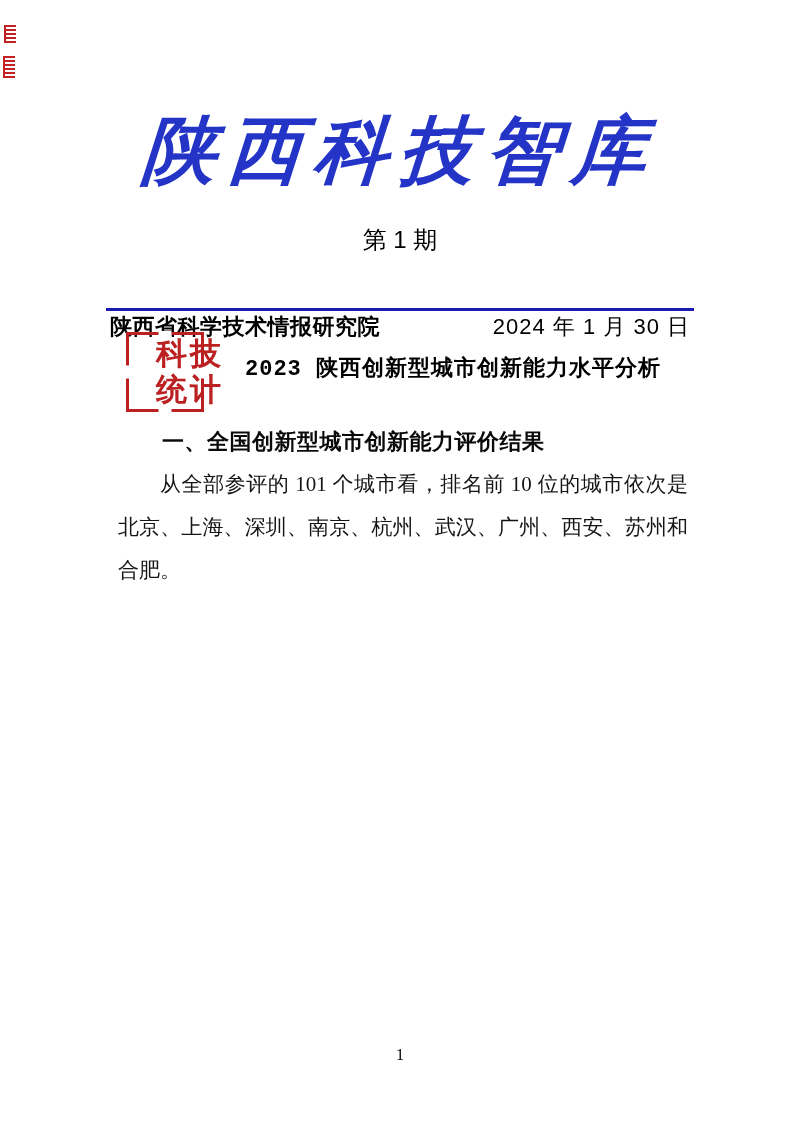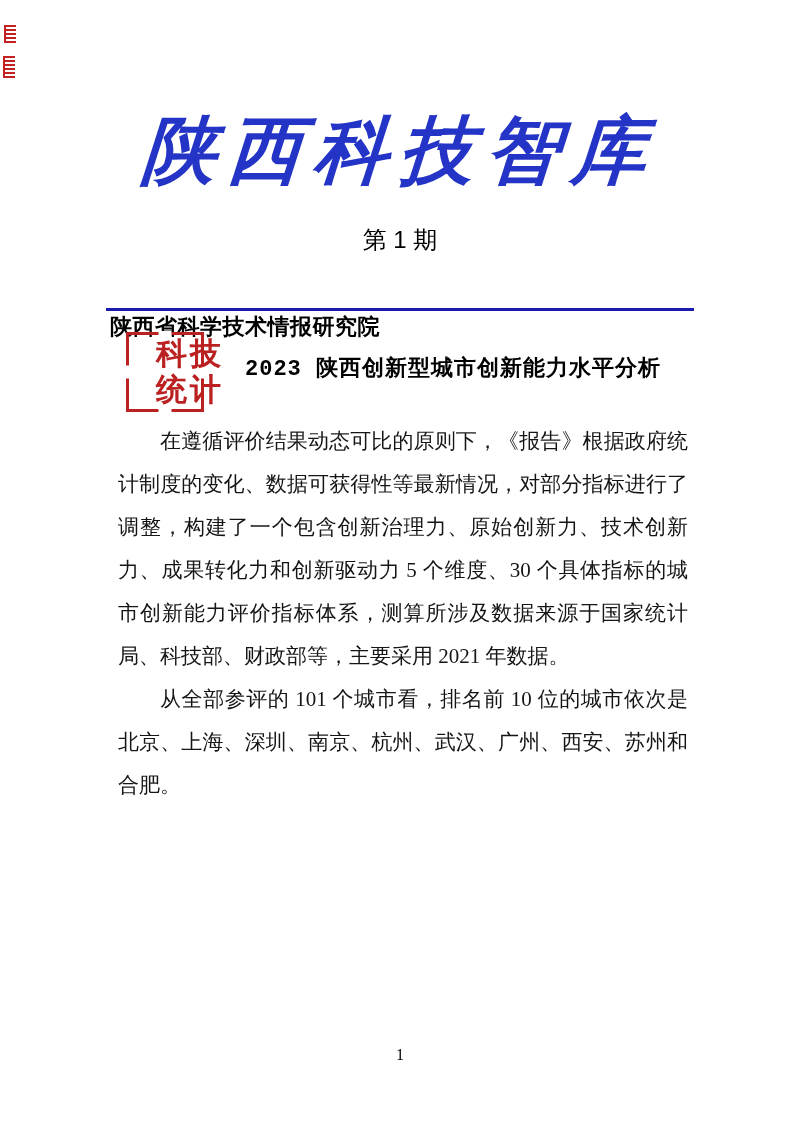--- a/index.html
+++ b/index.html
@@ -88,37 +88,38 @@
 
   <div class="corner-mark m1"></div>
   <div class="corner-mark m2"></div>
 
   <div class="masthead">陕西科技智库</div>
 
   <div class="issue">第 1 期</div>
 
   <div class="pub-row">
     <span class="org">陕西省科学技术情报研究院</span>
+    <span class="date">2024 年 1 月 30 日</span>
   </div>
 
   <div class="rule"></div>
 
   <div class="seal">
     <span class="gap top"></span>
     <span class="gap bottom"></span>
     <span class="gap left"></span>
     <span class="gap right"></span>
     <div class="seal-text">
       <div>科技</div>
       <div>统计</div>
     </div>
   </div>
 
   <h2 class="article-title">2023 陕西创新型城市创新能力水平分析</h2>
 
   <div class="body-text">
-    <p>在遵循评价结果动态可比的原则下，《报告》根据政府统计制度的变化、数据可获得性等最新情况，对部分指标进行了调整，构建了一个包含创新治理力、原始创新力、技术创新力、成果转化力和创新驱动力 5 个维度、30 个具体指标的城市创新能力评价指标体系，测算所涉及数据来源于国家统计局、科技部、财政部等，主要采用 2021 年数据。</p>
+    <h3>一、全国创新型城市创新能力评价结果</h3>
     <p>从全部参评的 101 个城市看，排名前 10 位的城市依次是北京、上海、深圳、南京、杭州、武汉、广州、西安、苏州和合肥。</p>
   </div>
 
   <div class="page-number">1</div>
 
 </div>
 
 </body></html>

